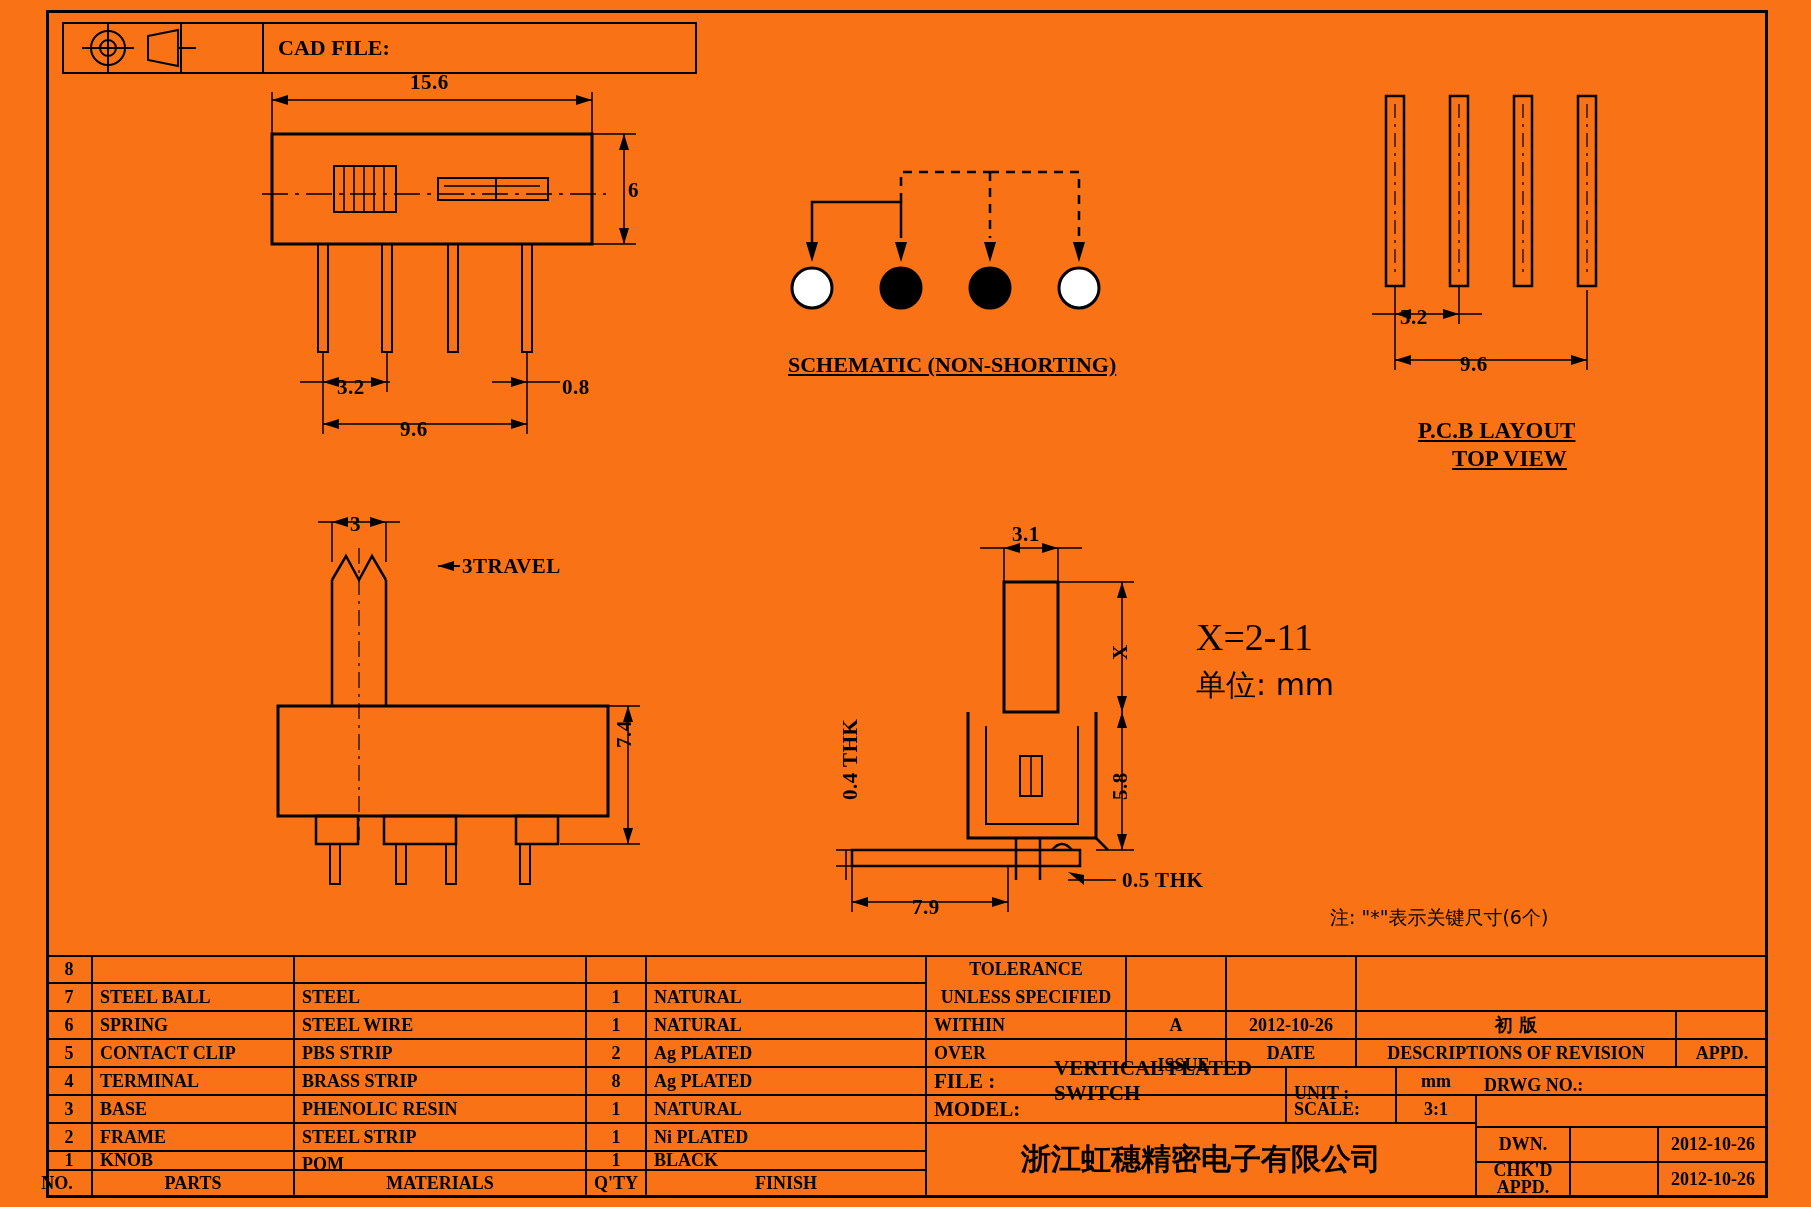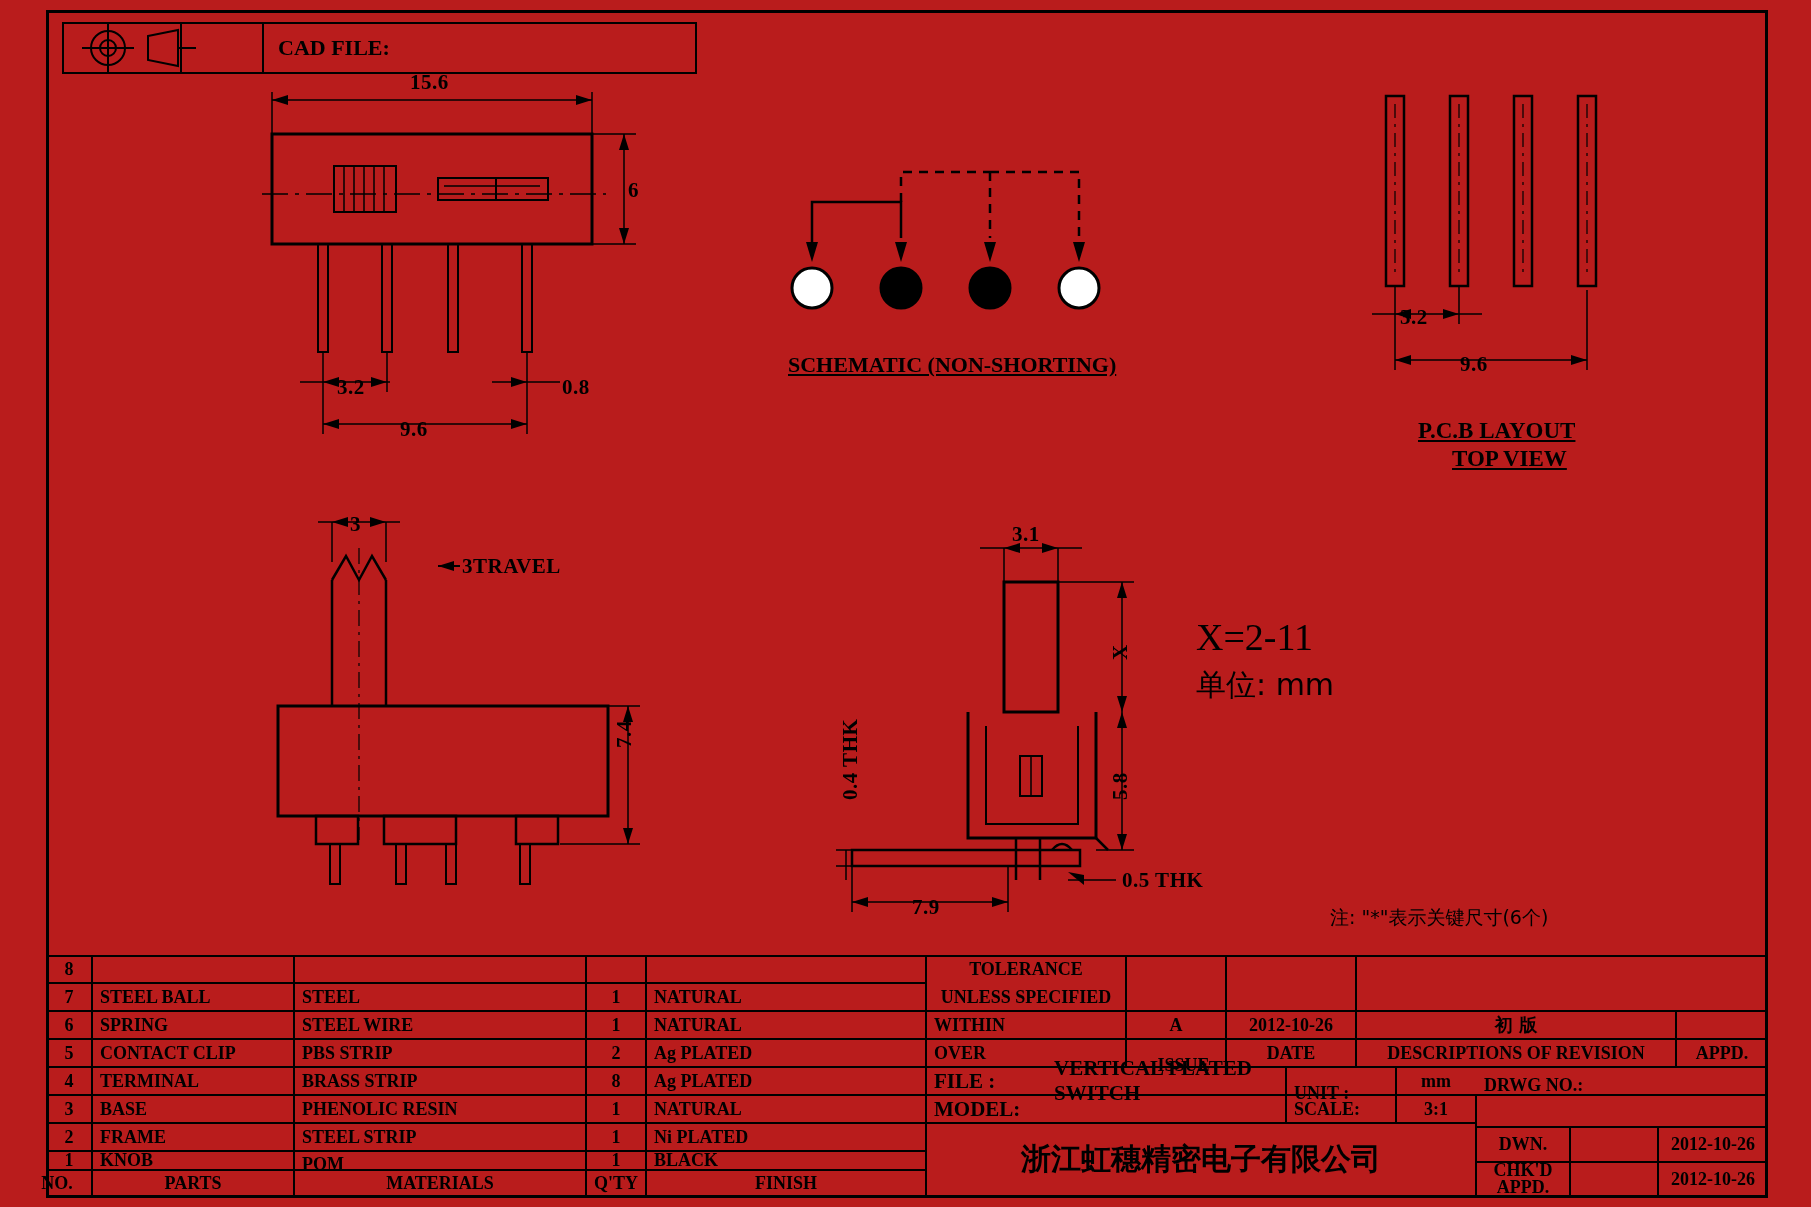--- a/index.html
+++ b/index.html
@@ -1,17 +1,17 @@
 <!DOCTYPE html>
 <html><head>
 <meta charset="utf-8">
 <style>
   html,body{margin:0;padding:0;background:#ffffff;}
   body{font-family:"Liberation Serif", serif;color:#000;}
-  #sheet{position:relative;width:1811px;height:1207px;background:#b91c1c;overflow:hidden;}
+  #sheet{position:relative;width:1811px;height:1207px;background:#f97316;overflow:hidden;}
   .frame{position:absolute;left:46px;top:10px;width:1722px;height:1188px;border:3px solid #000;box-sizing:border-box;}
   .txt{position:absolute;white-space:nowrap;font-family:"Liberation Serif", serif;}
   .dim{font-size:21px;font-weight:bold;letter-spacing:0.5px;}
   .lbl{font-size:20px;font-weight:bold;}
   .ul{text-decoration:underline;}
   .cad-box{position:absolute;left:62px;top:22px;width:635px;height:52px;border:2px solid #000;box-sizing:border-box;}
   .cadsep{position:absolute;top:22px;width:2px;height:52px;background:#000;}
   
   .tbl{position:absolute;left:46px;top:955px;width:1722px;height:243px;}
   .cell{position:absolute;box-sizing:border-box;font-size:18px;font-weight:bold;display:flex;align-items:center;}

